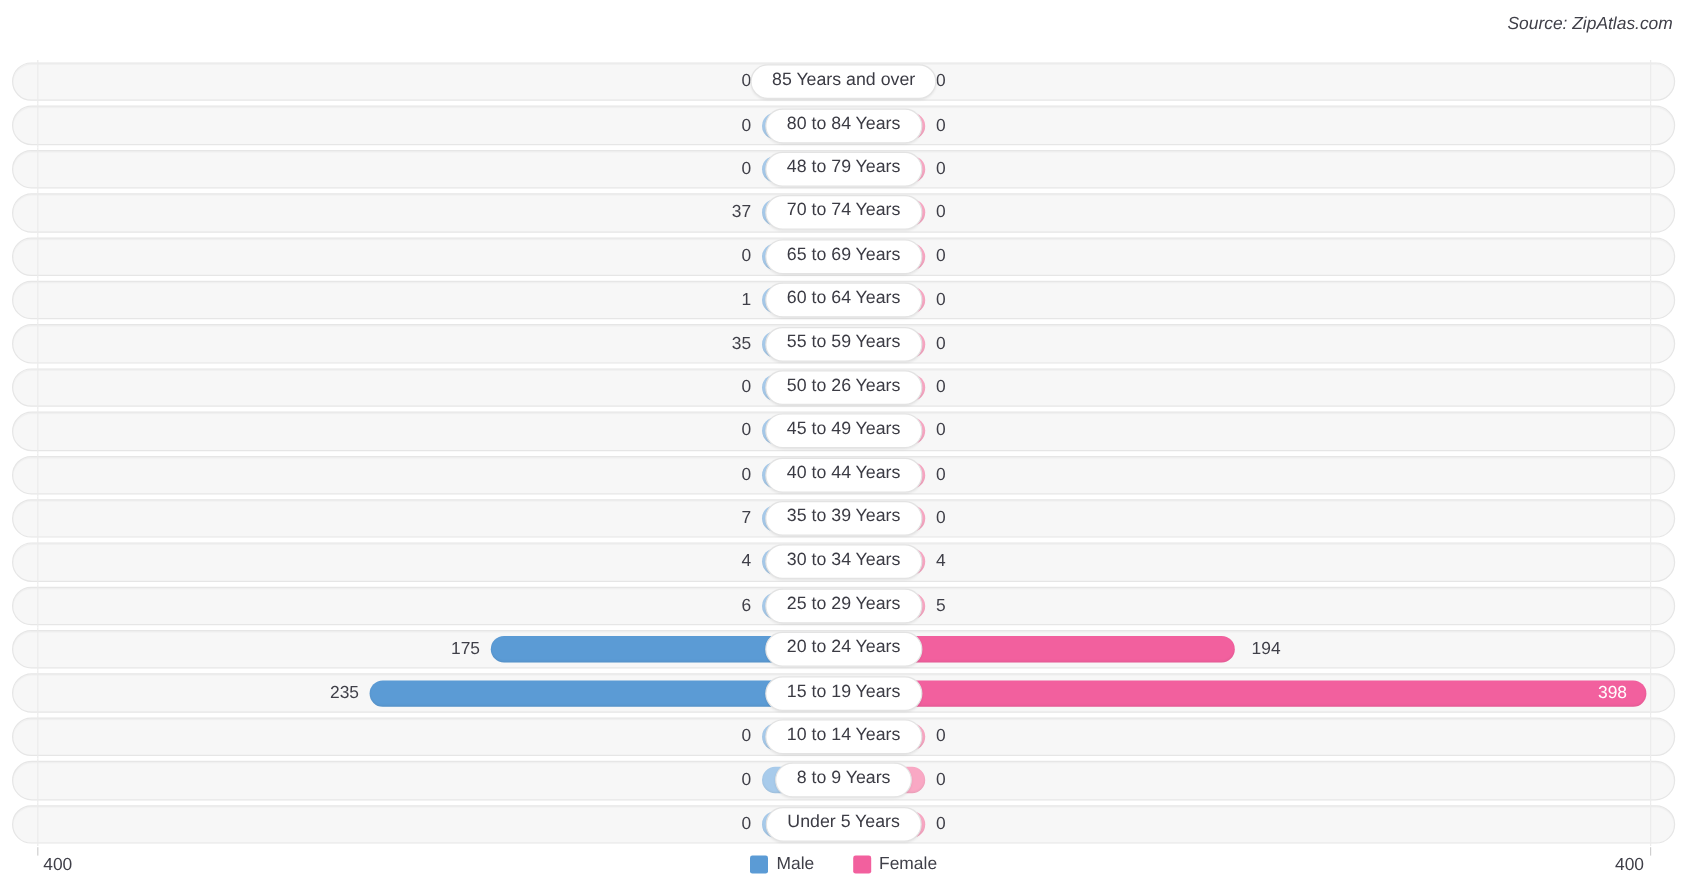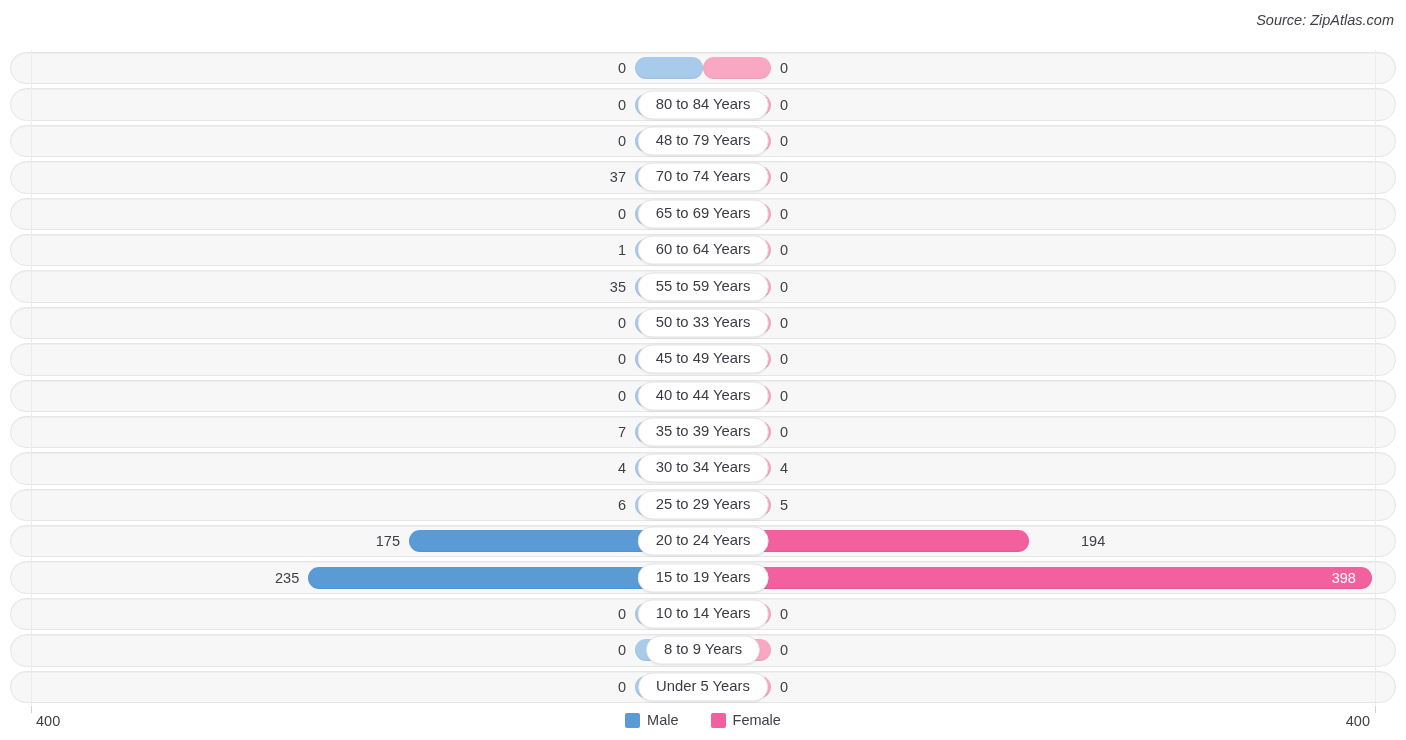--- a/index.html
+++ b/index.html
@@ -198,20 +198,21 @@
 
   <div class="rows" id="rows-container">
       <div class="row">
         <div class="track"></div>
         <div class="gridline left"></div>
         <div class="gridline right"></div>
         <div class="bar male" style="left: 635px; width: 68px;"></div>
         <div class="bar female" style="left: 703px; width: 68px;"></div>
         <div class="val male" style="right: 780px;">0</div>
         <div class="val female" style="left: 780px;">0</div>
+        <div class="pill">85 Years and over</div>
       </div>
       <div class="row">
         <div class="track"></div>
         <div class="gridline left"></div>
         <div class="gridline right"></div>
         <div class="bar male" style="left: 635px; width: 68px;"></div>
         <div class="bar female" style="left: 703px; width: 68px;"></div>
         <div class="val male" style="right: 780px;">0</div>
         <div class="val female" style="left: 780px;">0</div>
         <div class="pill">80 to 84 Years</div>
@@ -267,21 +268,21 @@
         <div class="pill">55 to 59 Years</div>
       </div>
       <div class="row">
         <div class="track"></div>
         <div class="gridline left"></div>
         <div class="gridline right"></div>
         <div class="bar male" style="left: 635px; width: 68px;"></div>
         <div class="bar female" style="left: 703px; width: 68px;"></div>
         <div class="val male" style="right: 780px;">0</div>
         <div class="val female" style="left: 780px;">0</div>
-        <div class="pill">50 to 33 Years</div>
+        <div class="pill">50 to 26 Years</div>
       </div>
       <div class="row">
         <div class="track"></div>
         <div class="gridline left"></div>
         <div class="gridline right"></div>
         <div class="bar male" style="left: 635px; width: 68px;"></div>
         <div class="bar female" style="left: 703px; width: 68px;"></div>
         <div class="val male" style="right: 780px;">0</div>
         <div class="val female" style="left: 780px;">0</div>
         <div class="pill">45 to 49 Years</div>
@@ -326,21 +327,21 @@
         <div class="val female" style="left: 780px;">5</div>
         <div class="pill">25 to 29 Years</div>
       </div>
       <div class="row">
         <div class="track"></div>
         <div class="gridline left"></div>
         <div class="gridline right"></div>
         <div class="bar male strong" style="left: 409px; width: 294px;"></div>
         <div class="bar female strong" style="left: 703px; width: 325.92px;"></div>
         <div class="val male" style="right: 1006px;">175</div>
-        <div class="val female" style="left: 1081px;">194</div>
+        <div class="val female" style="left: 1043px;">194</div>
         <div class="pill">20 to 24 Years</div>
       </div>
       <div class="row">
         <div class="track"></div>
         <div class="gridline left"></div>
         <div class="gridline right"></div>
         <div class="bar male strong" style="left: 308.2px; width: 394.8px;"></div>
         <div class="bar female strong" style="left: 703px; width: 668.64px;"></div>
         <div class="val male" style="right: 1106.8px;">235</div>
         <div class="val female inside" style="left: 1331.64px;">398</div>

